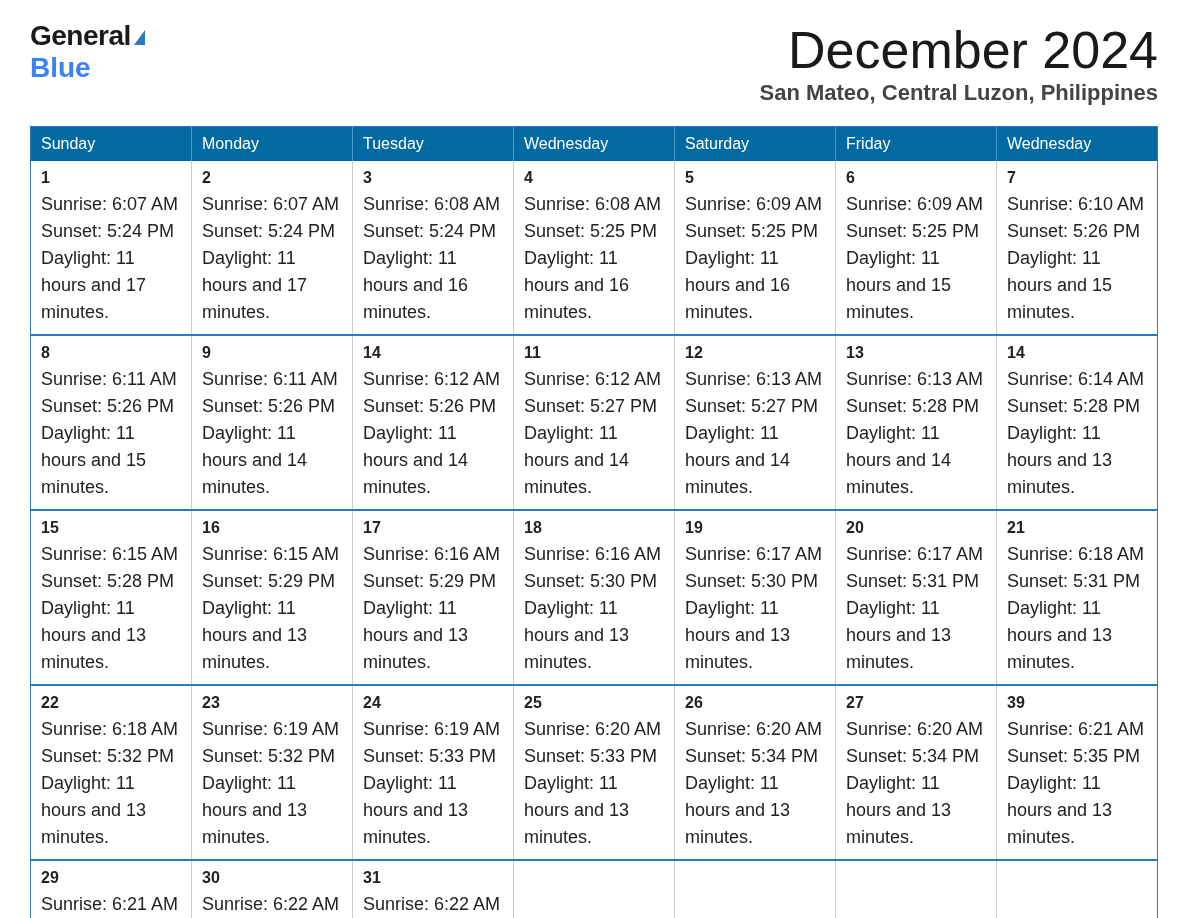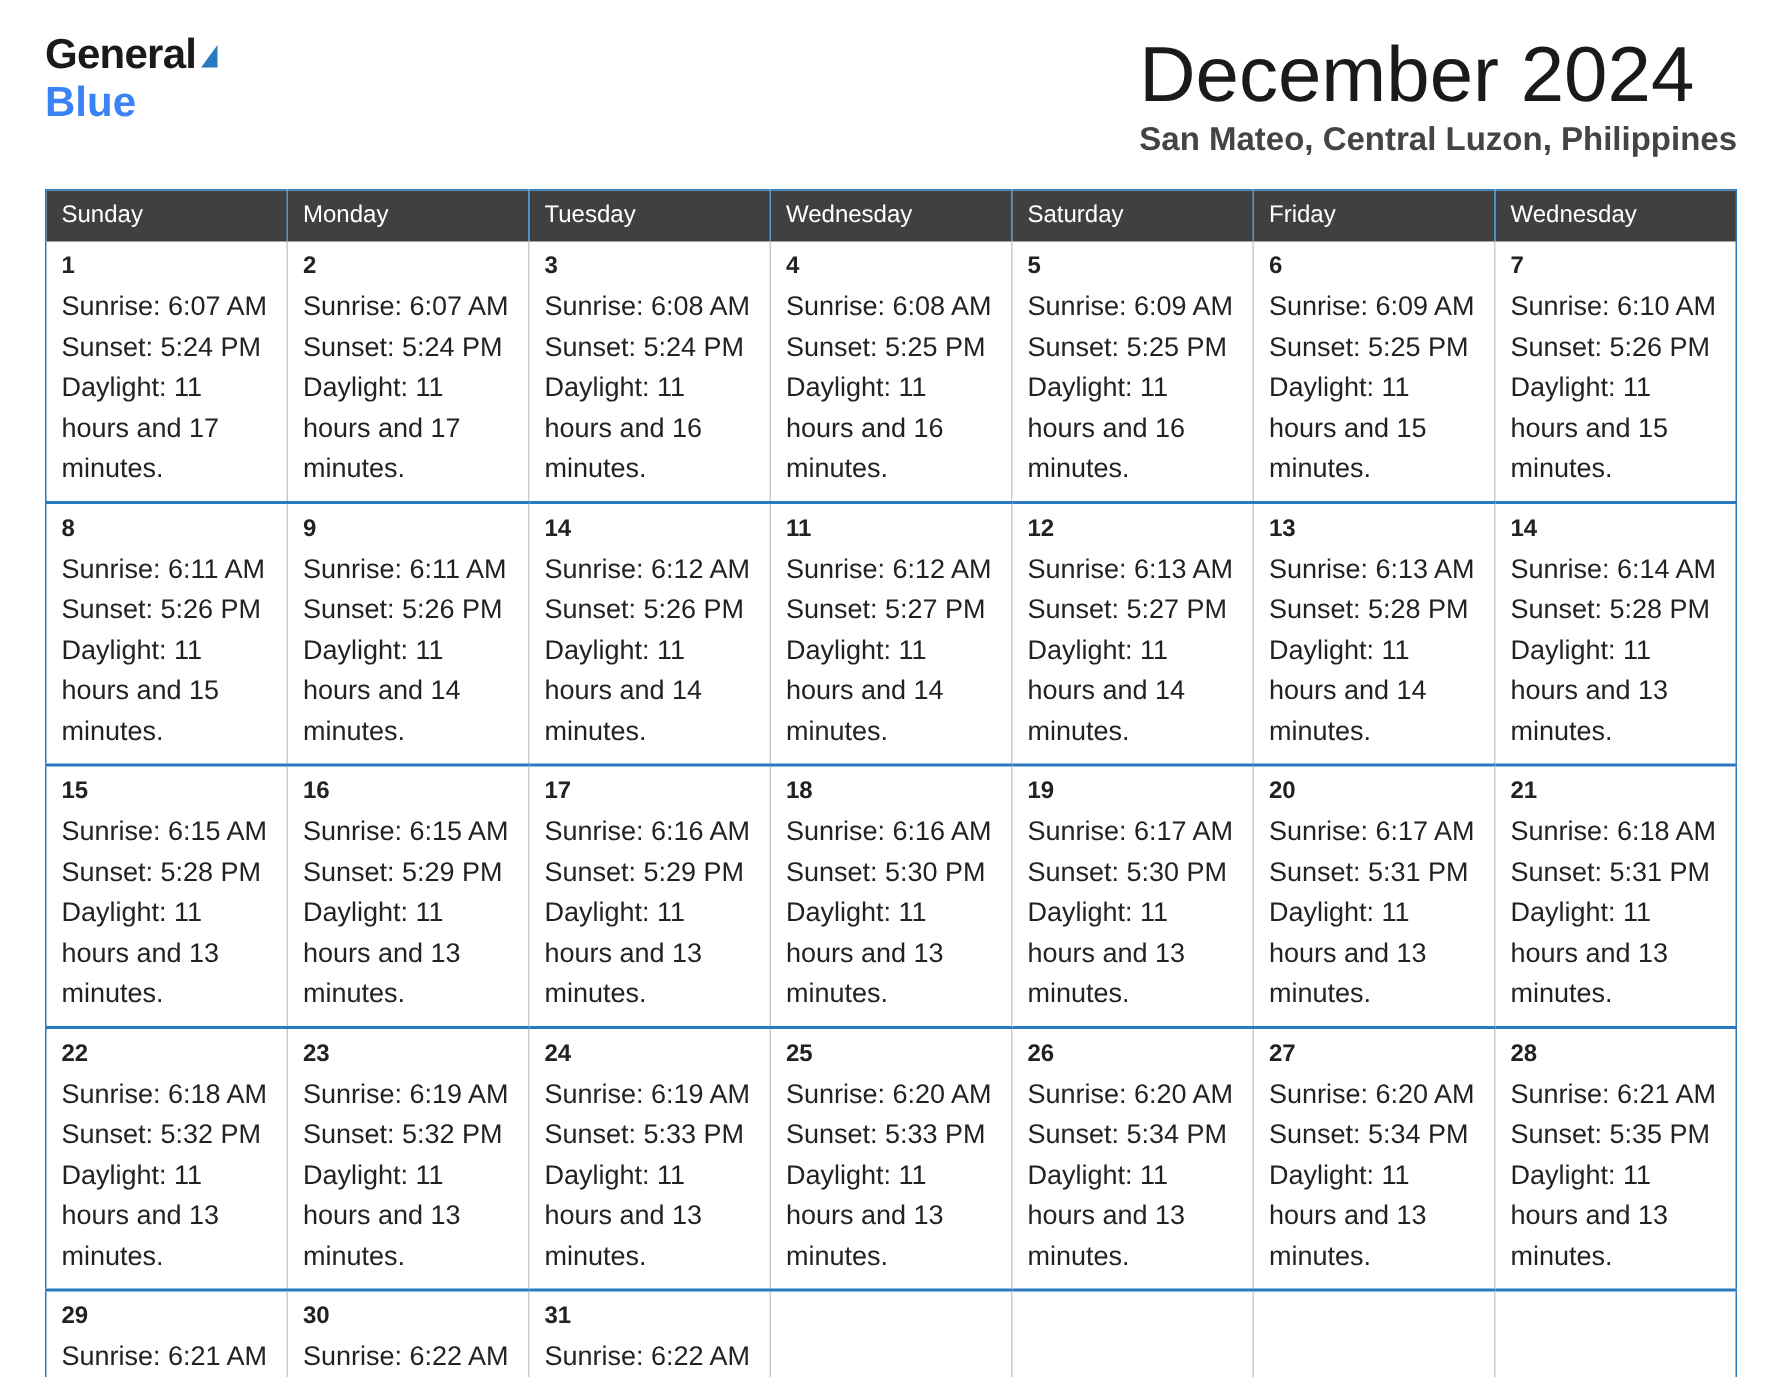--- a/index.html
+++ b/index.html
@@ -34,38 +34,39 @@
       font-size: 28px;
       font-weight: bold;
       color: #3b82f6;
       margin-top: -8px;
     }
     .logo-line {
       display: flex;
       align-items: center;
     }
     .title-section {
+      text-align: right;
     }
     .title-section h1 {
       font-size: 52px;
       font-weight: normal;
       color: #1a1a1a;
     }
     .title-section h2 {
       font-size: 22px;
       font-weight: bold;
       color: #444;
     }
     .calendar {
       width: 100%;
       border-collapse: collapse;
       border: 1px solid #2a7abf;
     }
     .calendar th {
-      background-color: #404040;
+      background-color: #0369a1;
       color: #fff;
       text-align: left;
       padding: 8px 10px;
       font-size: 16px;
       font-weight: normal;
       border-right: 1px solid #5599cc;
     }
     .calendar th:last-child {
       border-right: none;
     }
@@ -239,21 +240,21 @@
       </td>
         <td>
         <span class="day-number">26</span>
         <span class="day-info">Sunrise: 6:20 AM<br>Sunset: 5:34 PM<br>Daylight: 11 hours and 13 minutes.</span>
       </td>
         <td>
         <span class="day-number">27</span>
         <span class="day-info">Sunrise: 6:20 AM<br>Sunset: 5:34 PM<br>Daylight: 11 hours and 13 minutes.</span>
       </td>
         <td>
-        <span class="day-number">28</span>
+        <span class="day-number">39</span>
         <span class="day-info">Sunrise: 6:21 AM<br>Sunset: 5:35 PM<br>Daylight: 11 hours and 13 minutes.</span>
       </td>
       </tr>
       <tr>
         <td>
         <span class="day-number">29</span>
         <span class="day-info">Sunrise: 6:21 AM<br>Sunset: 5:35 PM<br>Daylight: 11 hours and 14 minutes.</span>
       </td>
         <td>
         <span class="day-number">30</span>

